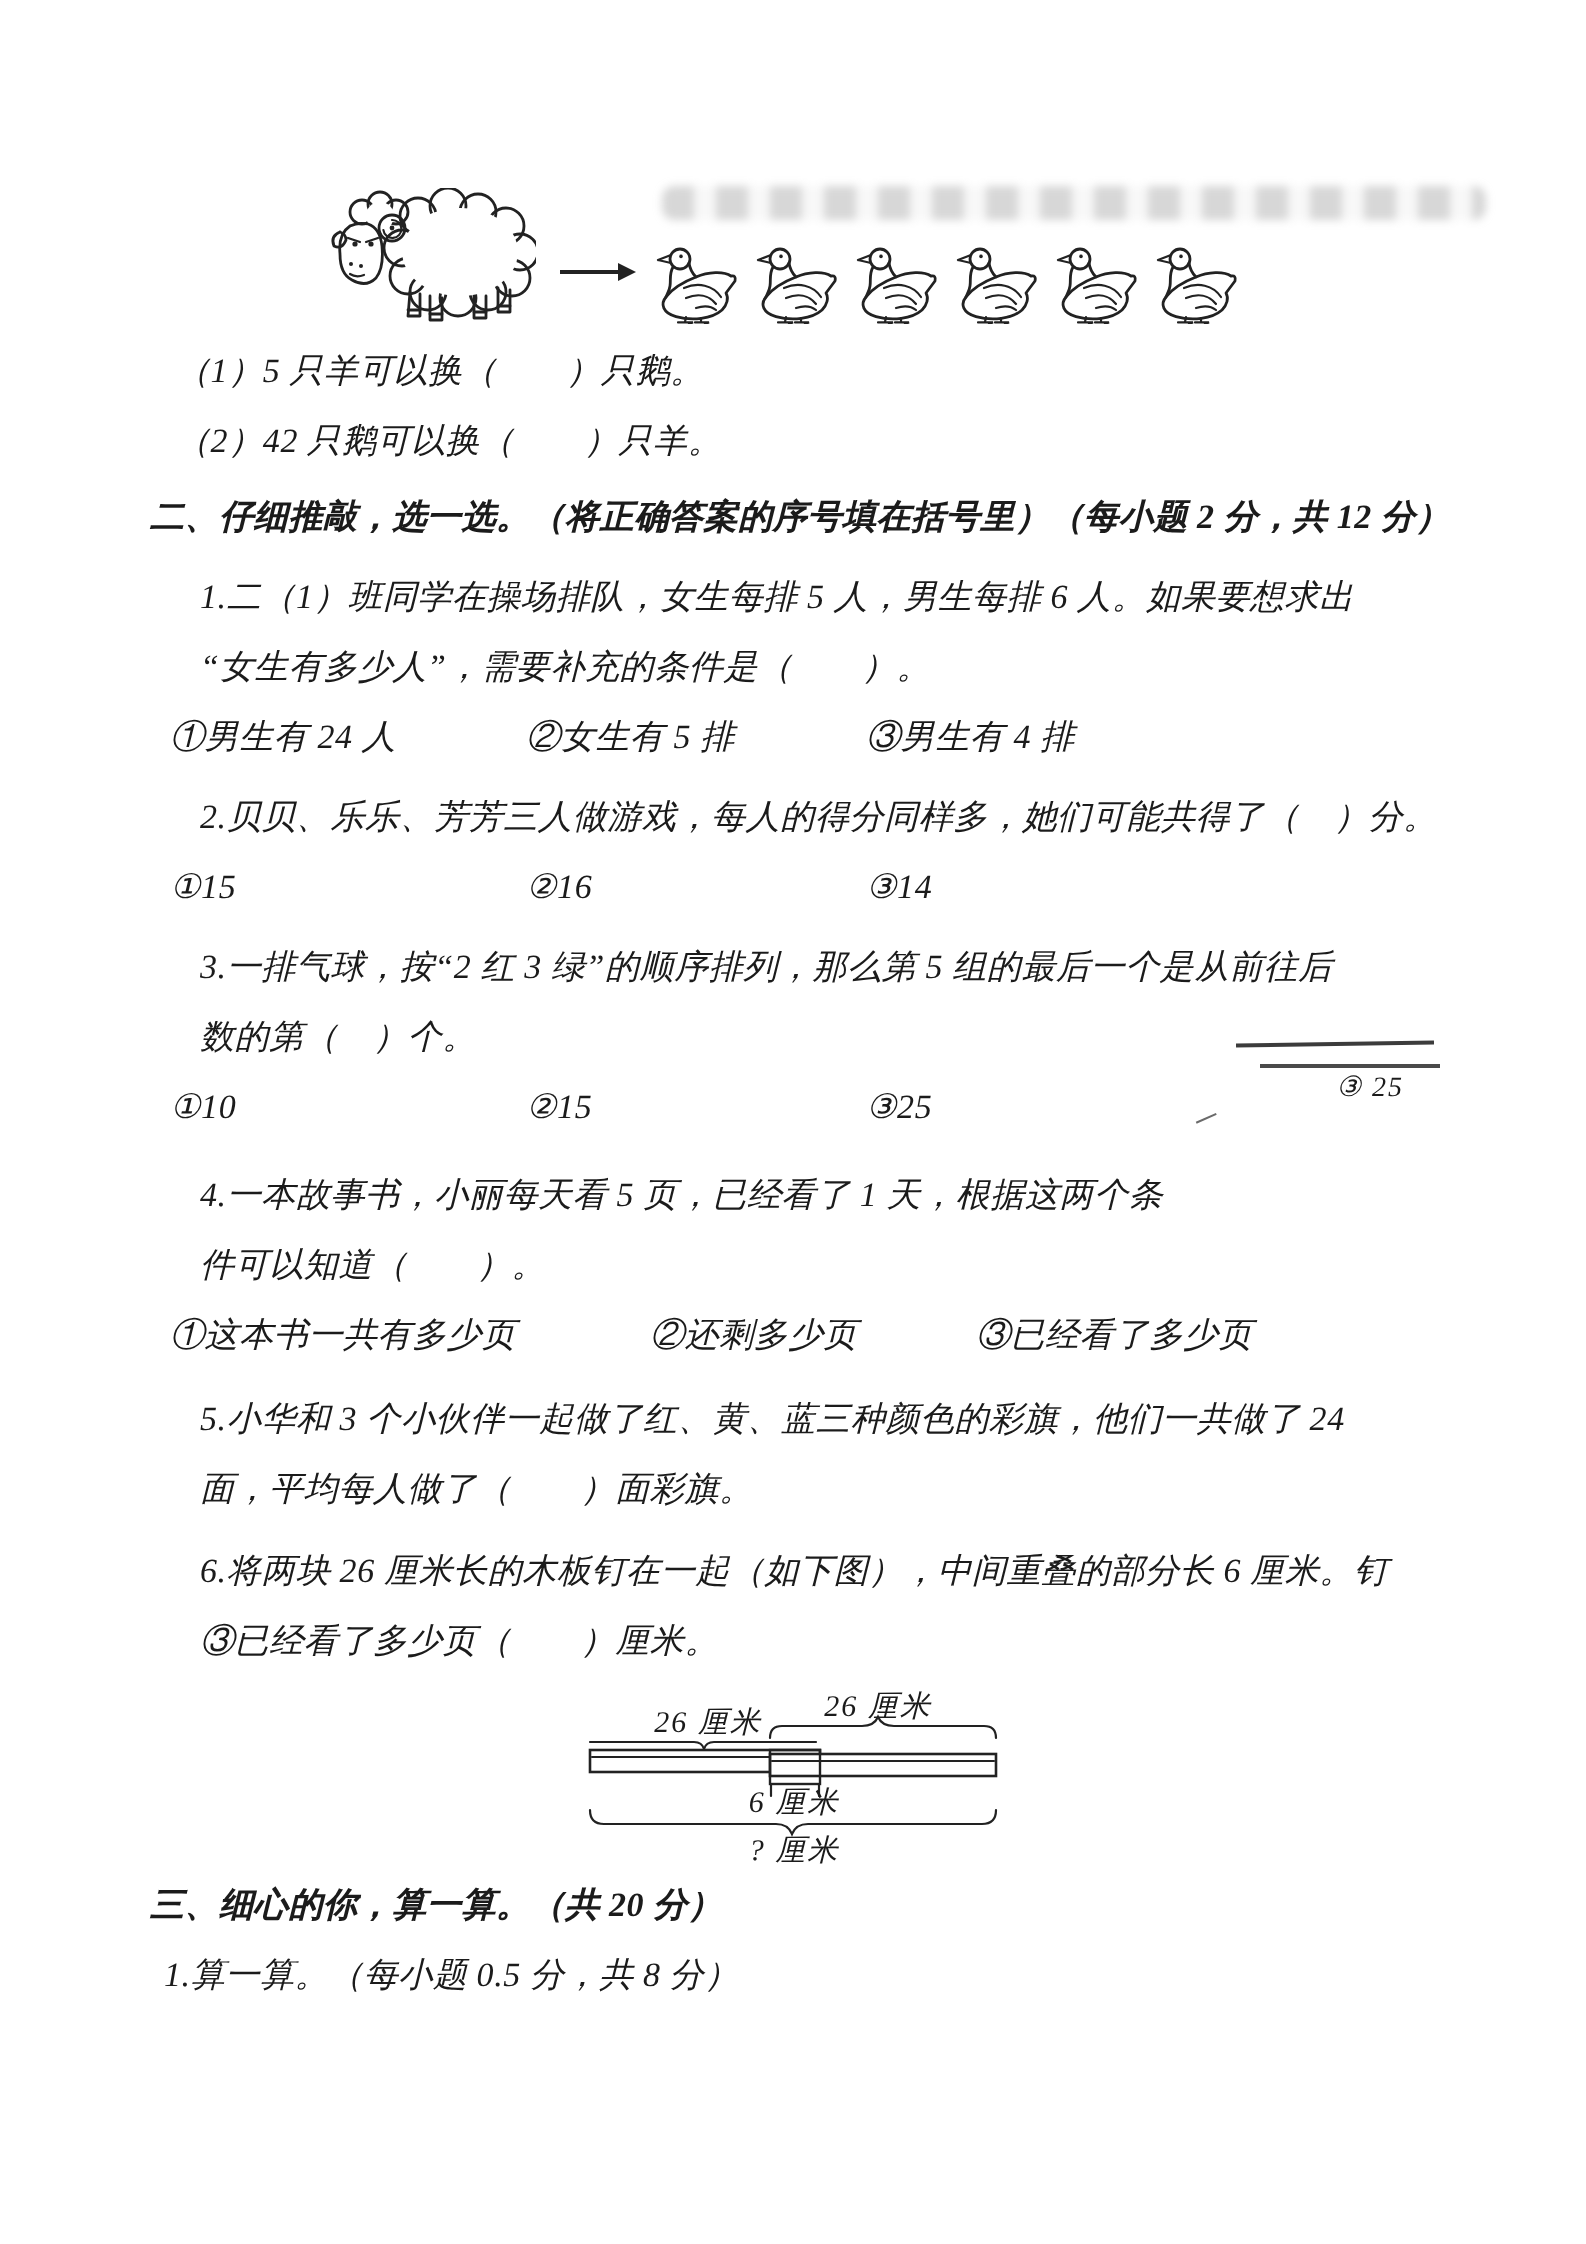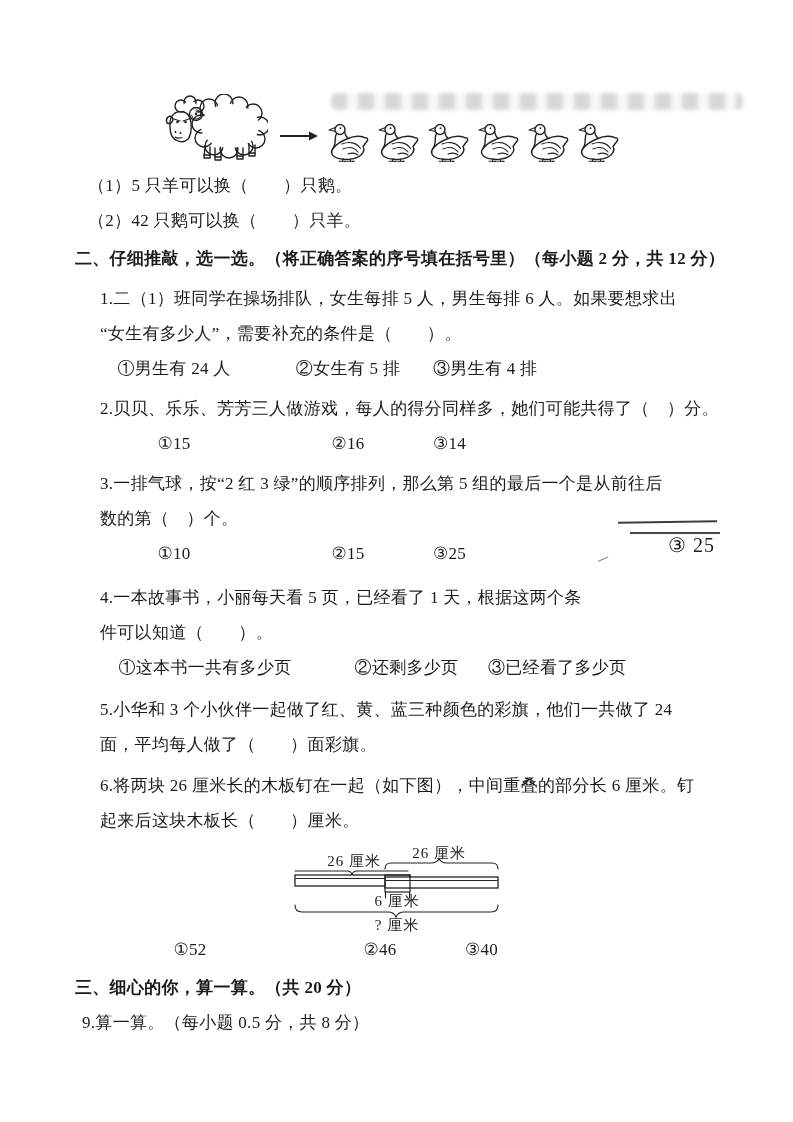--- a/index.html
+++ b/index.html
@@ -5,20 +5,21 @@
   html,body{margin:0;padding:0;background:#fff;}
   .page{
     position:relative;
     width:793px;height:1122px;
     background:#ffffff;
     overflow:hidden;
     font-family:"Liberation Serif","DejaVu Serif",serif;
     color:#1b1b1b;
     font-size:17px;
     letter-spacing:.3px;
+    font-style:italic;
   }
   .content{padding:0 40px 0 72px;}
   
   .illustration{
     position:relative;
     margin:93px 0 6px 91px;
     height:69px;
     display:flex;align-items:flex-end;
   }
   .watermark{
@@ -35,32 +36,32 @@
   svg .th{fill:none;stroke:#222;stroke-width:1.1;stroke-linecap:round;}
   svg .wh{fill:#fff;stroke:none;}
   svg .dot{fill:#222;stroke:none;}
   
   .line{line-height:35px;white-space:nowrap;}
   .sub{padding-left:16px;}
   .hdr{font-weight:700;padding-left:3px;margin-top:3px;}
   .q{margin-top:5px;}
   .q .l1{padding-left:6px;margin-left:22px;}
   .q .l2{padding-left:28px;}
-  .opts{display:flex;padding-left:13px;line-height:35px;text-align:center;}
+  .opts{display:flex;padding-left:13px;line-height:35px;}
   .opts .o1{width:178px;}
   .opts .o2{width:170px;}
   .opts-q4 .o1{width:240px;}
   .opts-q4 .o2{width:163px;}
   .opts-q6 .o1{width:210px;}
   .opts-q6 .o2{width:170px;}
   
   .answer-mark{position:absolute;left:618px;top:512px;width:108px;height:44px;}
   .mark-line1{position:absolute;left:0;top:9px;width:99px;height:2px;background:#3c3c3c;transform:rotate(-.9deg);}
   .mark-line2{position:absolute;left:12px;top:20px;width:90px;height:1.6px;background:#4a4a4a;}
-  .mark-text{position:absolute;left:50px;top:22px;font-size:20px;line-height:22px;letter-spacing:1px;}
+  .mark-text{position:absolute;left:50px;top:22px;font-size:14px;line-height:22px;letter-spacing:1px;}
   .stray-mark{position:absolute;left:596px;top:551px;width:11px;height:8px;border-bottom:1.6px solid #6a6a6a;transform:rotate(-24deg);}
   
   .diagram{display:block;margin:4px 0 0 221px;}
   .diagram text{font-size:15px;fill:#1b1b1b;letter-spacing:1px;
     font-family:"Liberation Serif","DejaVu Serif",serif;}
 </style>
 </head>
 <body>
 
 <div class="page">
@@ -253,21 +254,21 @@
       </div>
     </div>
 
     <div class="q" style="margin-top:7px;">
       <div class="line l1">5.小华和 3 个小伙伴一起做了红、黄、蓝三种颜色的彩旗，他们一共做了 24</div>
       <div class="line l2">面，平均每人做了（　　）面彩旗。</div>
     </div>
 
     <div class="q" style="margin-top:6px;">
       <div class="line l1">6.将两块 26 厘米长的木板钉在一起（如下图），中间重叠的部分长 6 厘米。钉</div>
-      <div class="line l2">起来后这块木板长（　　）厘米。</div>
+      <div class="line l2">③已经看了多少页（　　）厘米。</div>
 
       <svg class="diagram" width="210" height="90" viewBox="0 0 210 90">
         <text x="61" y="24" text-anchor="middle">26 厘米</text>
         <text x="146" y="16" text-anchor="middle">26 厘米</text>
 
         <path class="th" d="M2,29 L54,29 Q58,29 59,32.5 Q60,29 64,29 L115,29"></path>
 
         <path class="th" d="M92,27 Q92,21 98,21 L138,21 Q144,21 146,16.5 Q148,21 154,21 L199,21 Q205,21 205,27"></path>
 
         <rect x="2" y="33" width="115" height="11" fill="#fff" stroke="#222" stroke-width="1.3"></rect>
@@ -276,29 +277,24 @@
         <path class="th" d="M93,38.5 L204,38.5" stroke-width=".8"></path>
 
         <rect x="92" y="33" width="25" height="17" fill="none" stroke="#222" stroke-width="1.2"></rect>
         <path class="th" d="M92.5,50 L92.5,56 M116.5,50 L116.5,56"></path>
         <text x="104" y="64" text-anchor="middle">6 厘米</text>
 
         <path class="th" d="M2,63 Q2,70 9,70 L95,70 Q101,70 103,75 Q105,70 111,70 L198,70 Q205,70 205,63"></path>
         <text x="104" y="88" text-anchor="middle">? 厘米</text>
       </svg>
 
-      <div class="opts opts-q6">
-        <span class="o1">①52</span>
-        <span class="o2">②46</span>
-        <span class="o3">③40</span>
-      </div>
     </div>
 
     <div class="line hdr">三、细心的你，算一算。（共 20 分）</div>
-    <div class="line" style="padding-left:10px;">9.算一算。（每小题 0.5 分，共 8 分）</div>
+    <div class="line" style="padding-left:10px;">1.算一算。（每小题 0.5 分，共 8 分）</div>
 
   </div>
 
   <div class="answer-mark">
     <div class="mark-line1"></div>
     <div class="mark-line2"></div>
     <div class="mark-text">③ 25</div>
   </div>
   <div class="stray-mark"></div>
 </div>

